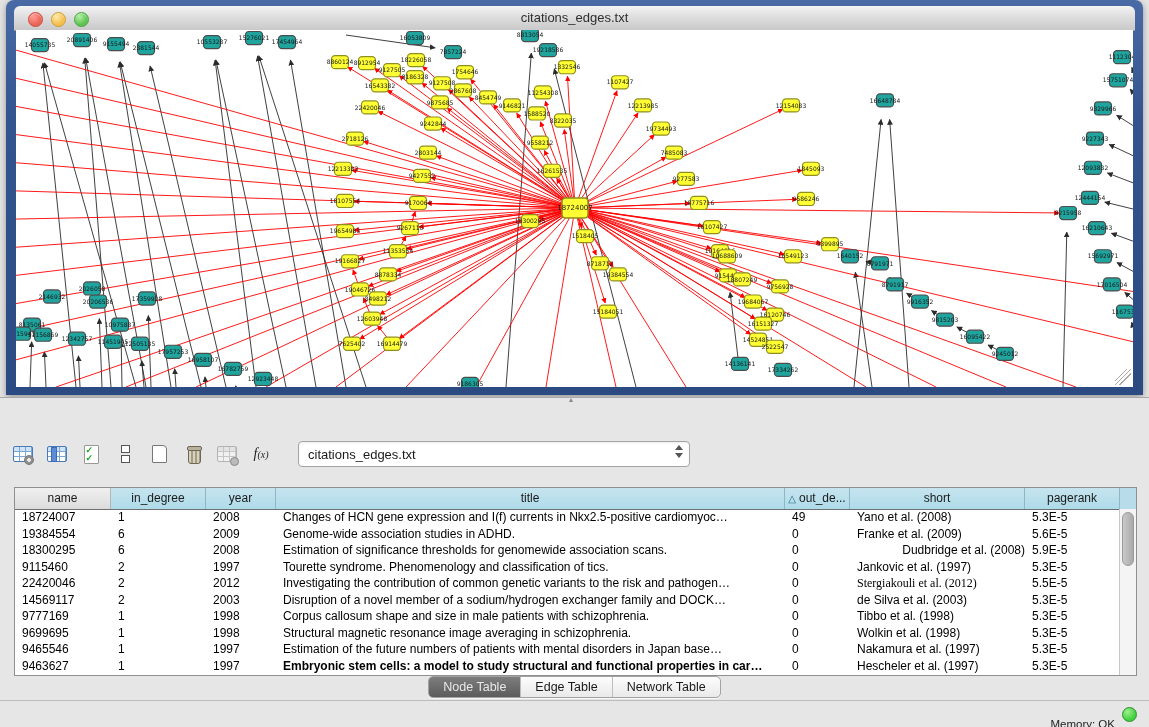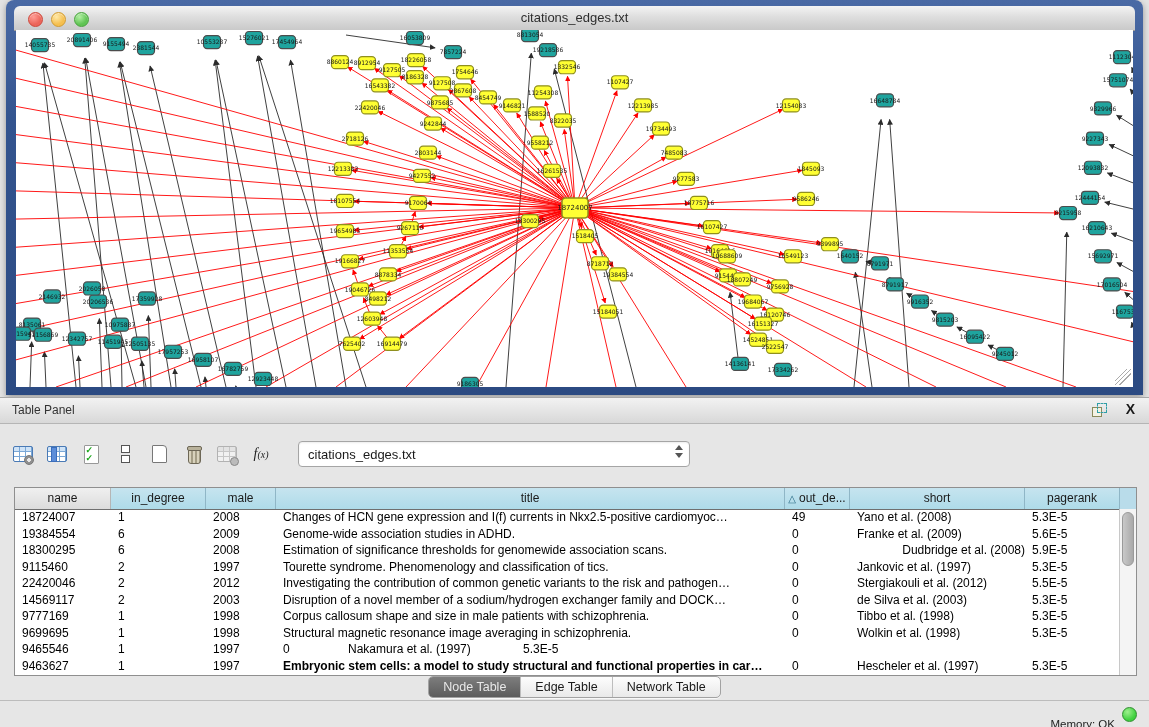--- a/index.html
+++ b/index.html
@@ -744,28 +744,20 @@
           </g>
         </g>
     </svg>
     <div class="resize-grip"></div>
   </div>
 </div>
 
 <div class="table-panel">
   <div class="splitter-handle">▴</div>
 
-  <div class="panel-header">
-    <span class="panel-title">Table Panel</span>
-    <span class="float-icon">
-        <i class="sq1"></i>
-        <i class="sq2"></i>
-      </span>
-    <span class="panel-close">X</span>
-  </div>
 
   <div class="panel-toolbar">
     <div class="tbtn">
         <span class="grid-ic"></span>
         <span class="gear-dot"></span>
       </div>
     <div class="tbtn">
         <span class="grid-ic">
           <i class="colbar"></i>
         </span>
@@ -804,21 +796,21 @@
           <i class="up"></i>
           <i class="dn"></i>
         </span>
     </div>
   </div>
 
   <div class="tbl-wrap">
     <div class="tbl-head" id="tbl-head">
         <div class="th gray" style="width: 96px;">name</div>
         <div class="th" style="width: 95px;">in_degree</div>
-        <div class="th" style="width: 70px;">male</div>
+        <div class="th" style="width: 70px;">year</div>
         <div class="th" style="width: 509px;">title</div>
         <div class="th" style="width: 65px;"><span class="sort-tri">△</span>out_de...</div>
         <div class="th" style="width: 175px;">short</div>
         <div class="th" style="width: 95px;">pagerank</div>
       </div>
     <div class="tbl-body" id="tbl-body">
         <div class="tr">
           <div class="td" style="width: 96px;">18724007</div>
           <div class="td" style="width: 95px;">1</div>
           <div class="td" style="width: 70px;">2008</div>
@@ -853,21 +845,21 @@
           <div class="td" style="width: 65px;">0</div>
           <div class="td" style="width: 175px;">Jankovic et al. (1997)</div>
           <div class="td" style="width: 95px;">5.3E-5</div>
         </div>
         <div class="tr">
           <div class="td" style="width: 96px;">22420046</div>
           <div class="td" style="width: 95px;">2</div>
           <div class="td" style="width: 70px;">2012</div>
           <div class="td" style="width: 509px;">Investigating the contribution of common genetic variants to the risk and pathogen…</div>
           <div class="td" style="width: 65px;">0</div>
-          <div class="td" style="width: 175px;">Stergiakouli et al. (2012)</div>
+          <div class="td" style="width: 175px; font-family: Liberation Serif, serif;">Stergiakouli et al. (2012)</div>
           <div class="td" style="width: 95px;">5.5E-5</div>
         </div>
         <div class="tr">
           <div class="td" style="width: 96px;">14569117</div>
           <div class="td" style="width: 95px;">2</div>
           <div class="td" style="width: 70px;">2003</div>
           <div class="td" style="width: 509px;">Disruption of a novel member of a sodium/hydrogen exchanger family and DOCK…</div>
           <div class="td" style="width: 65px;">0</div>
           <div class="td" style="width: 175px;">de Silva et al. (2003)</div>
           <div class="td" style="width: 95px;">5.3E-5</div>
@@ -887,20 +879,21 @@
           <div class="td" style="width: 70px;">1998</div>
           <div class="td" style="width: 509px;">Structural magnetic resonance image averaging in schizophrenia.</div>
           <div class="td" style="width: 65px;">0</div>
           <div class="td" style="width: 175px;">Wolkin et al. (1998)</div>
           <div class="td" style="width: 95px;">5.3E-5</div>
         </div>
         <div class="tr">
           <div class="td" style="width: 96px;">9465546</div>
           <div class="td" style="width: 95px;">1</div>
           <div class="td" style="width: 70px;">1997</div>
+          <div class="td" style="width: 509px;">Estimation of the future numbers of patients with mental disorders in Japan base…</div>
           <div class="td" style="width: 65px;">0</div>
           <div class="td" style="width: 175px;">Nakamura et al. (1997)</div>
           <div class="td" style="width: 95px;">5.3E-5</div>
         </div>
         <div class="tr">
           <div class="td" style="width: 96px;">9463627</div>
           <div class="td" style="width: 95px;">1</div>
           <div class="td" style="width: 70px;">1997</div>
           <div class="td" style="width: 509px; font-weight: bold;">Embryonic stem cells: a model to study structural and functional properties in car…</div>
           <div class="td" style="width: 65px;">0</div>

